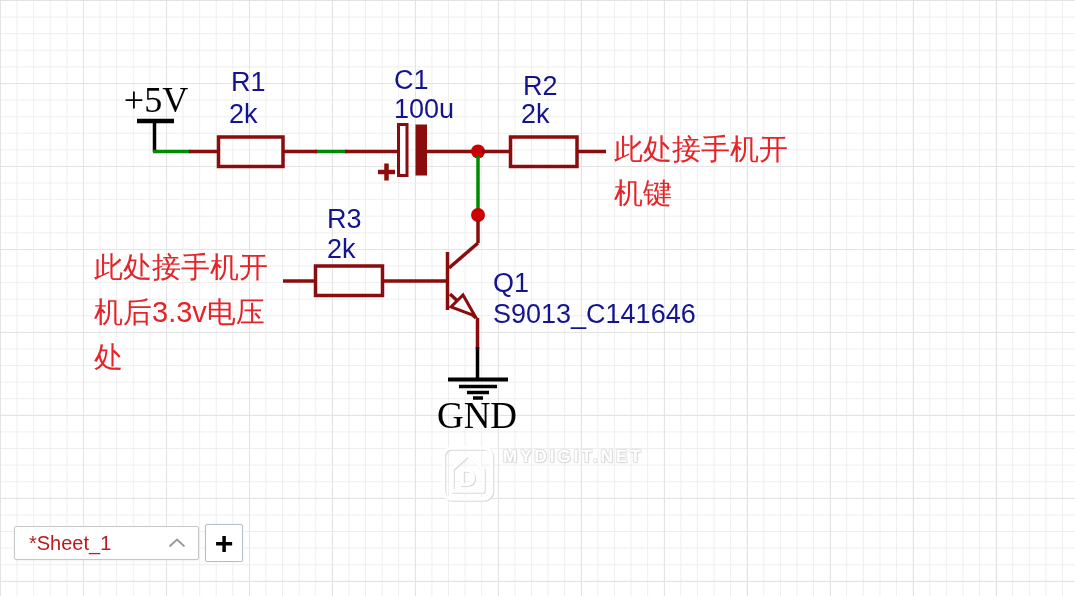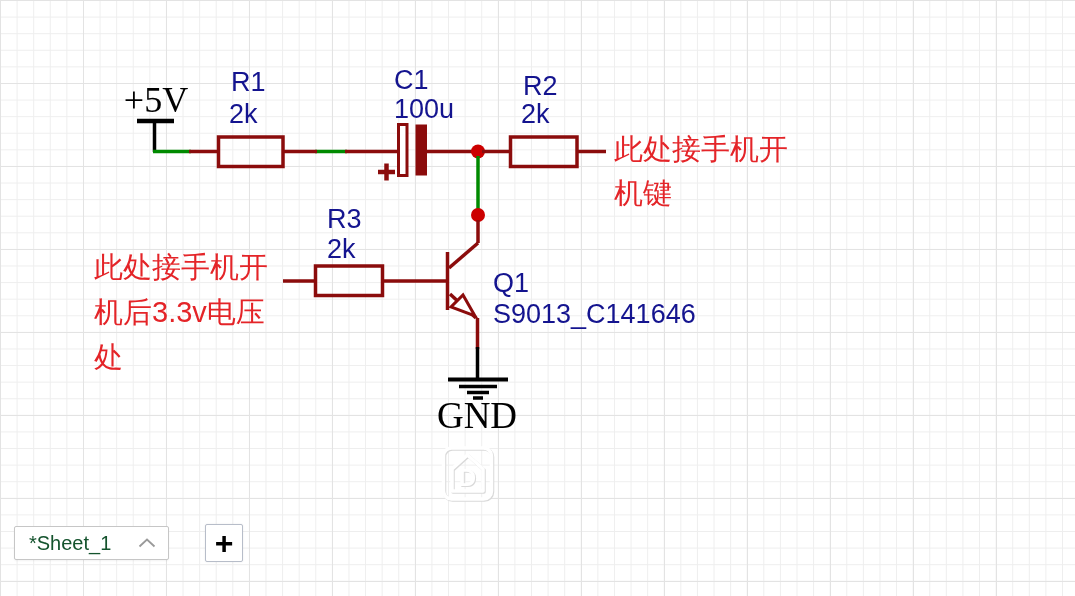--- a/index.html
+++ b/index.html
@@ -39,25 +39,25 @@
   }
   .wm-site {
     color:#ffffff; font-size:17px; font-weight:bold; margin-top:3px;
     letter-spacing:3px;
     text-shadow: 1px 1px 1px #d7d7d7, -1px -1px 1px #e6e6e6, 1px -1px 1px #e0e0e0, -1px 1px 1px #e0e0e0;
   }
   .wm-logo { filter: drop-shadow(1px 1px 0.5px #d9d9d9); }
 
   
   .sheet-tab {
-    position:absolute; left:14px; top:526px; width:155px; height:34px;
+    position:absolute; left:14px; top:526px; width:185px; height:34px;
     background:#ffffff; border:1px solid #c6c6c6; border-radius:2px;
     display:flex; align-items:center; justify-content:space-between;
     padding:0 12px 0 14px;
-    font-size:20px; color:#14532d;
+    font-size:20px; color:#b91c1c;
     box-shadow:0 1px 2px rgba(0,0,0,0.05);
   }
   .add-sheet-btn {
     position:absolute; left:205px; top:524px; width:38px; height:38px;
     background:#ffffff; border:1px solid #b7bdc9; border-radius:2px;
     display:flex; align-items:center; justify-content:center;
     font-size:32px; font-weight:bold; color:#000; line-height:1;
     box-shadow:0 0 2px rgba(0,0,0,0.08);
   }
 </style>
@@ -148,20 +148,21 @@
   </g>
 </svg>
 
 <div class="watermark">
   <svg class="wm-logo" width="54" height="58" viewBox="0 0 54 58">
     <rect x="2.5" y="4" width="48" height="51" rx="8" fill="none" stroke="#ffffff" stroke-width="3.5"></rect>
     <path d="M26.5 11 L42 25 L42 47 L11 47 L11 25 Z" fill="none" stroke="#ffffff" stroke-width="3.5" stroke-linejoin="round"></path>
     <text x="26.5" y="42" text-anchor="middle" font-family="Liberation Sans, sans-serif" font-size="24" font-weight="bold" fill="#ffffff">D</text>
   </svg>
   <div class="wm-text-col">
+    <div class="wm-site">MYDIGIT.NET</div>
   </div>
 </div>
 
 <div class="sheet-tab">
   <span>*Sheet_1</span>
   <svg width="18" height="10" viewBox="0 0 18 10">
     <polyline points="1.5,8.5 9,1.5 16.5,8.5" fill="none" stroke="#9a9a9a" stroke-width="1.8"></polyline>
   </svg>
 </div>
 <div class="add-sheet-btn">

